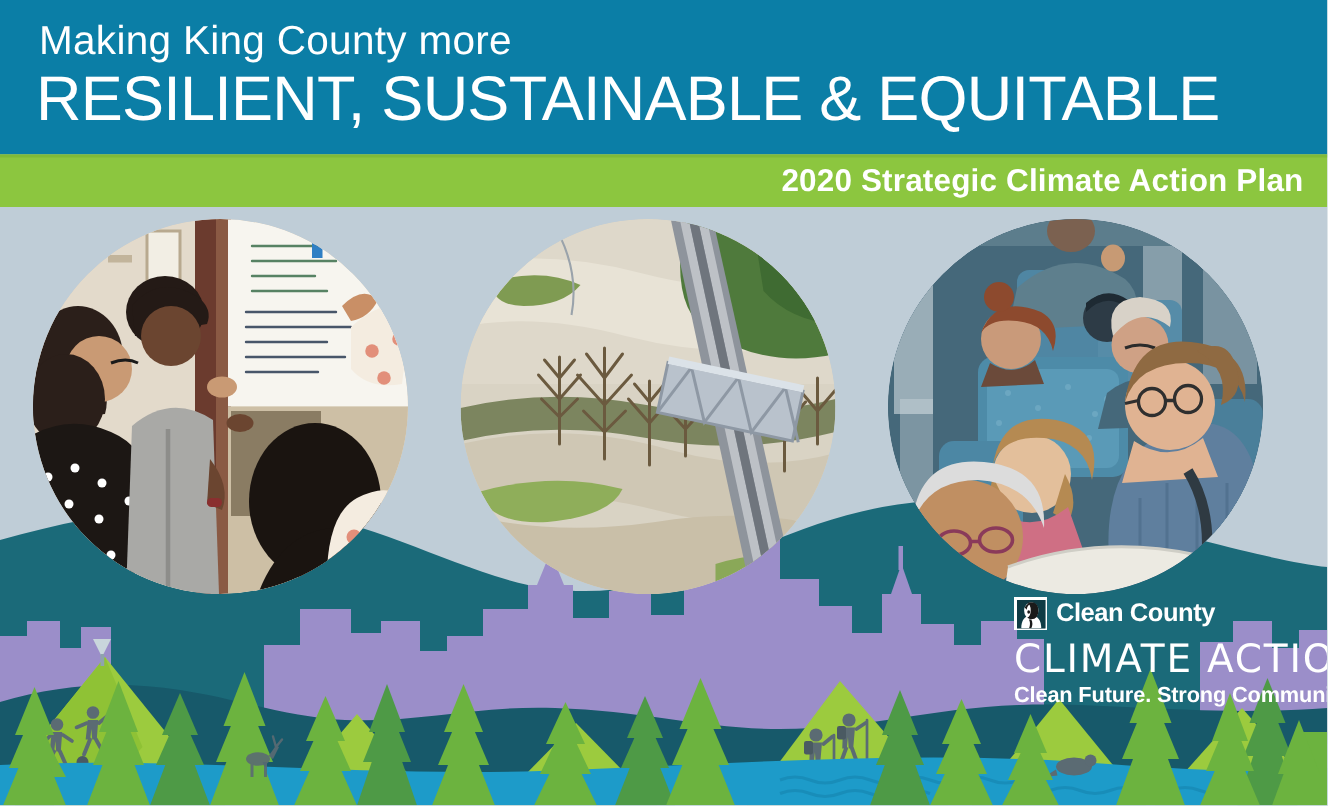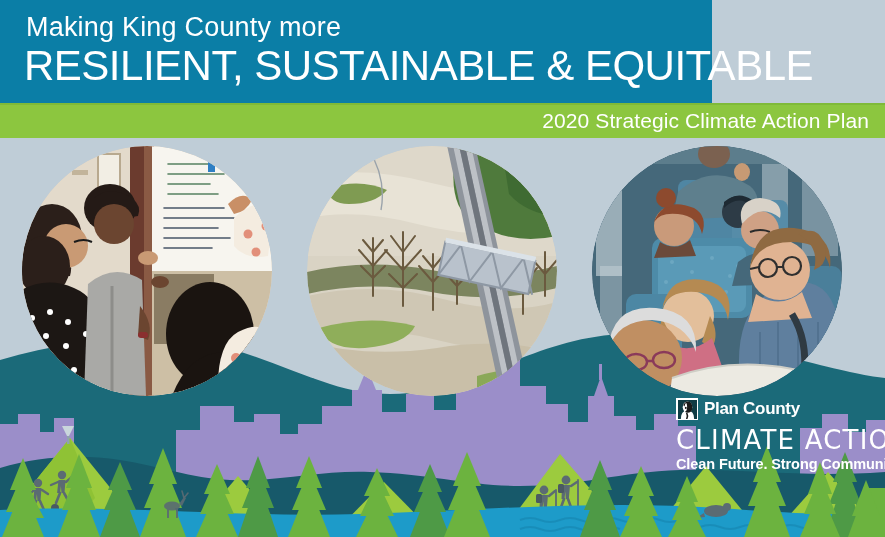--- a/index.html
+++ b/index.html
@@ -7,21 +7,21 @@
 
   #poster{
     position:relative;
     width:885px;height:537px;
     overflow:hidden;
     background:#bfcdd7;
   }
 
   
   .header-bar{
-    position:absolute;left:0;top:0;width:712px;height:103px;
+    position:absolute;left:0;top:0;width:885px;height:103px;
     background:#0b7ea6;
     box-sizing:border-box;
   }
   .kicker{
     position:absolute;left:26px;top:12px;
     color:#ffffff;
     font-size:27px;
     font-weight:400;
     letter-spacing:.2px;
     white-space:nowrap;
@@ -40,21 +40,21 @@
     position:absolute;left:0;top:103px;width:885px;height:35px;
     background:#8cc63f;
   }
   .green-bar .rule{
     position:absolute;left:0;top:0;width:885px;height:2px;background:#7fba38;
   }
   .subtitle{
     position:absolute;right:16px;top:6px;
     color:#ffffff;
     font-size:21px;
-    font-weight:normal;
+    font-weight:bold;
     letter-spacing:.1px;
     white-space:nowrap;
   }
 
   
   .scene{
     position:absolute;left:0;top:138px;width:885px;height:399px;
     background:#bfcdd7;
     overflow:hidden;
   }
@@ -633,20 +633,20 @@
               <path d="M3,20 q0,-9 7,-9 q7,0 7,9 Z" fill="#ffffff"></path>
               <ellipse cx="10" cy="7.5" rx="5" ry="6" fill="#ffffff"></ellipse>
               <path d="M10,1.5 q5,0 5,6 q0,6 -5,6 q-1.6,0 -2.8,-1.2 q2.4,-0.6 2.4,-5 q0,-4.4 -2.4,-5.2 q1.2,-0.6 2.8,-0.6 Z" fill="#1a1a1a"></path>
               <path d="M5.4,5.2 q1.4,-3 4.6,-3 q-3,1.4 -3.2,4.6 Z" fill="#1a1a1a"></path>
               <ellipse cx="8.2" cy="8.4" rx="1" ry="1.2" fill="#1a1a1a"></ellipse>
               <path d="M6.2,13 q3.6,2 7.2,0 q2.6,1.6 2.6,7 l-12.4,0 q0,-5.4 2.6,-7 Z" fill="#ffffff"></path>
               <path d="M10,13.6 q1.6,2.6 0,6.4 l-1.6,0 q1.4,-3.6 0,-6.4 Z" fill="#1a1a1a"></path>
             </svg>
           </div>
         </div>
-        <div class="kc-name">Plan County</div>
+        <div class="kc-name">Clean County</div>
       </div>
       <div class="climate-action">CLIMATE ACTION</div>
       <div class="tagline">Clean Future. Strong Communities.</div>
     </div>
 
   </div>
 </div>
 
 </body></html>

